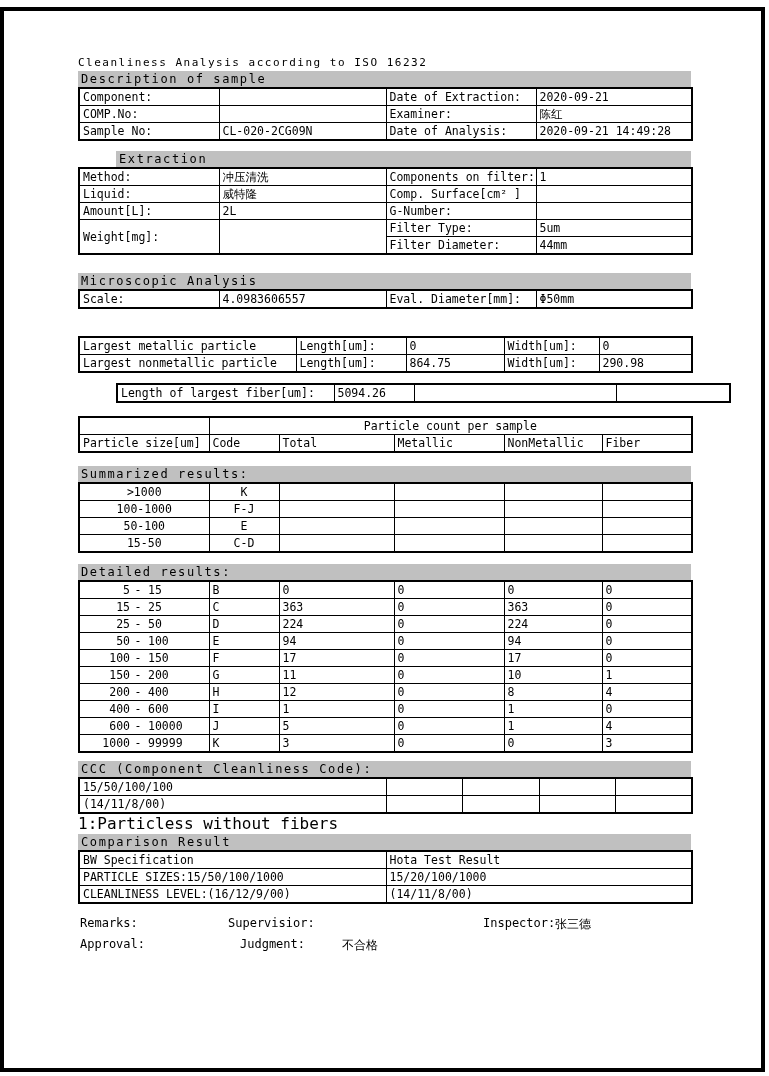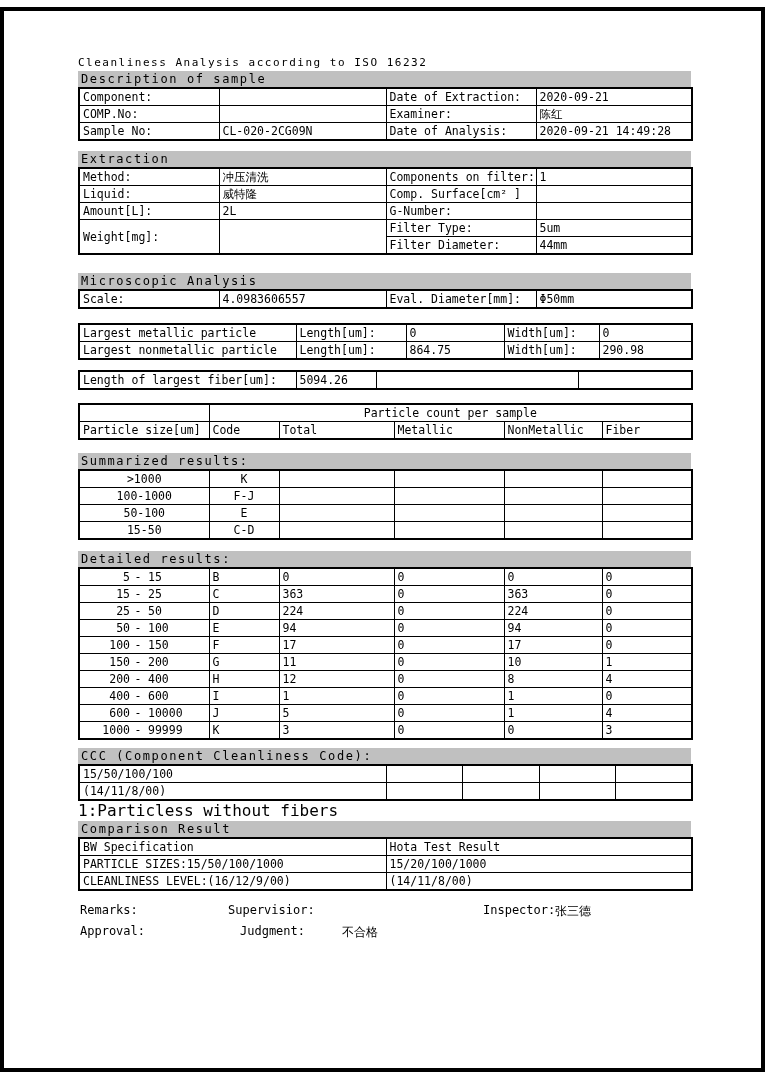--- a/index.html
+++ b/index.html
@@ -28,22 +28,22 @@
   }
   td.c{text-align:center;padding:0;}
   .range{display:flex;align-items:center;}
   .r-from{display:inline-block;width:50px;text-align:right;}
   .r-dash{display:inline-block;width:16px;text-align:center;}
   .r-to{display:inline-block;text-align:left;padding-left:2px;}
   .notes{font-size:16px;line-height:13px;margin-top:3px;white-space:nowrap;}
   .footer{position:relative;margin-top:12px;font-size:12px;}
   .f-row{position:relative;height:21px;}
   .f-row span{position:absolute;top:0;white-space:nowrap;text-align:right;}
-  .gap10{margin-top:10px;} .gap11{margin-top:11px;} .gap13{margin-top:13px;}
-  .gap14{margin-top:14px;border-radius:9px;} .gap18{margin-top:18px;} .gap8{margin-top:8px;}
+  .gap10{margin-top:10px;margin-left:38px;} .gap11{margin-top:11px;} .gap13{margin-top:13px;}
+  .gap14{margin-top:27px;border-radius:9px;} .gap18{margin-top:18px;} .gap8{margin-top:8px;}
   .gap4{margin-top:4px;}
 </style>
 </head>
 <body>
 
 <div class="frame"></div>
 
 <div class="content">
 
   <div class="title">Cleanliness Analysis according to ISO 16232</div>

